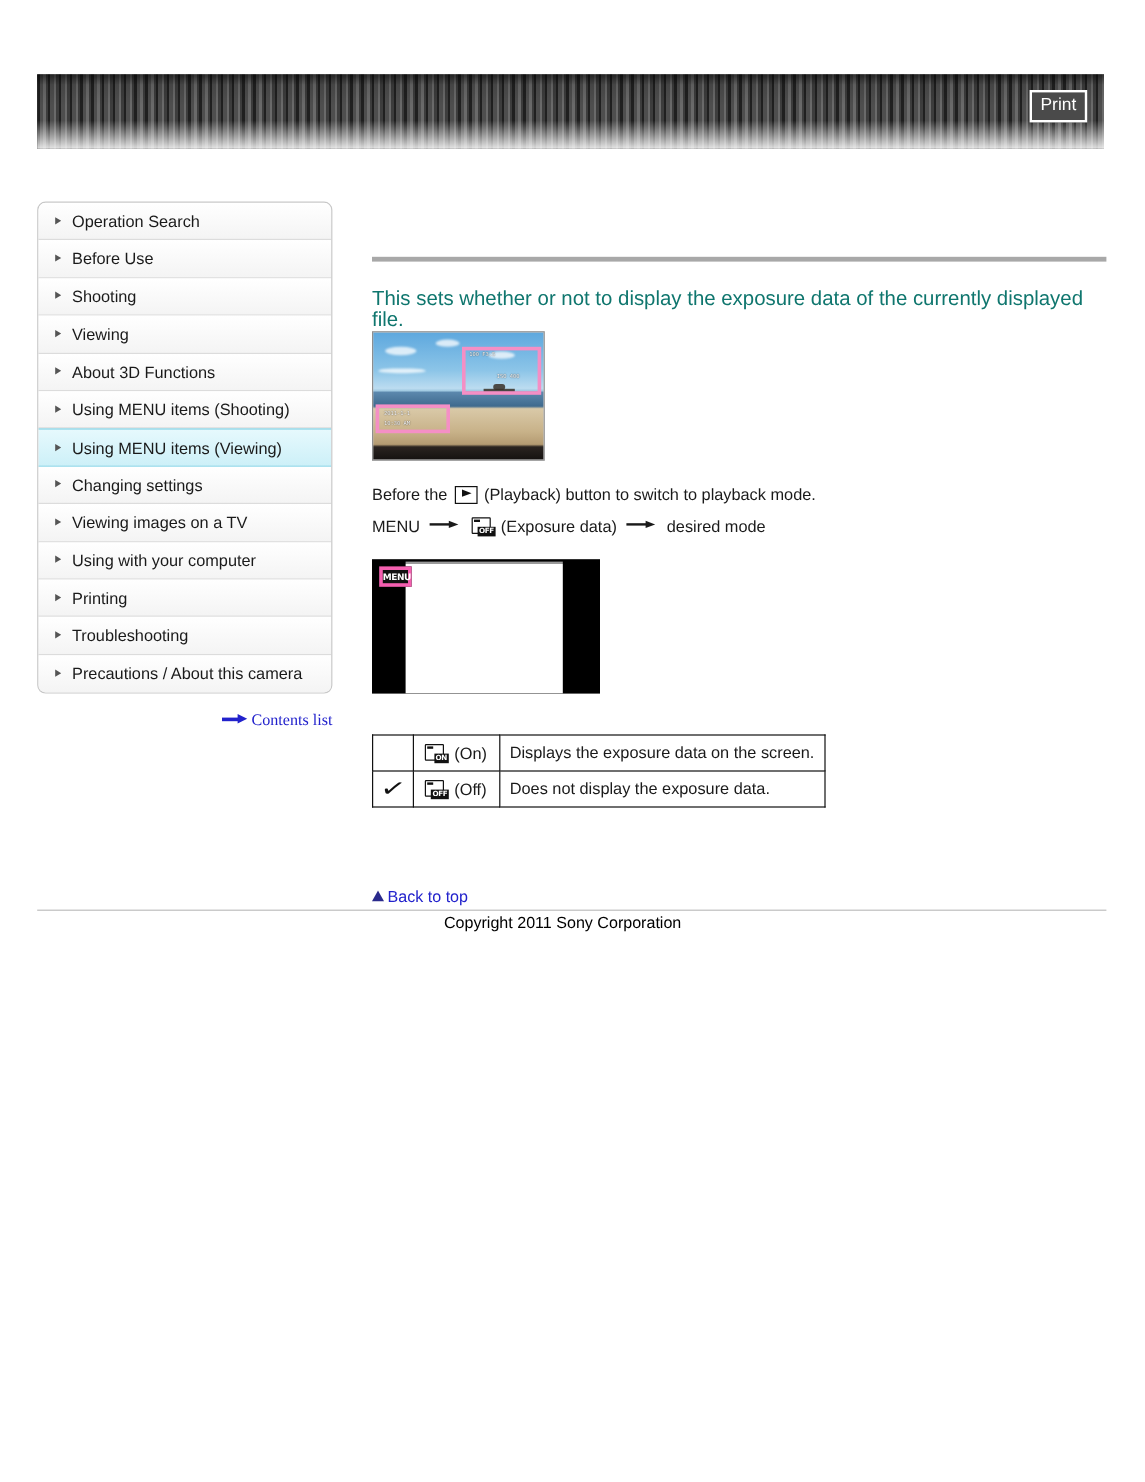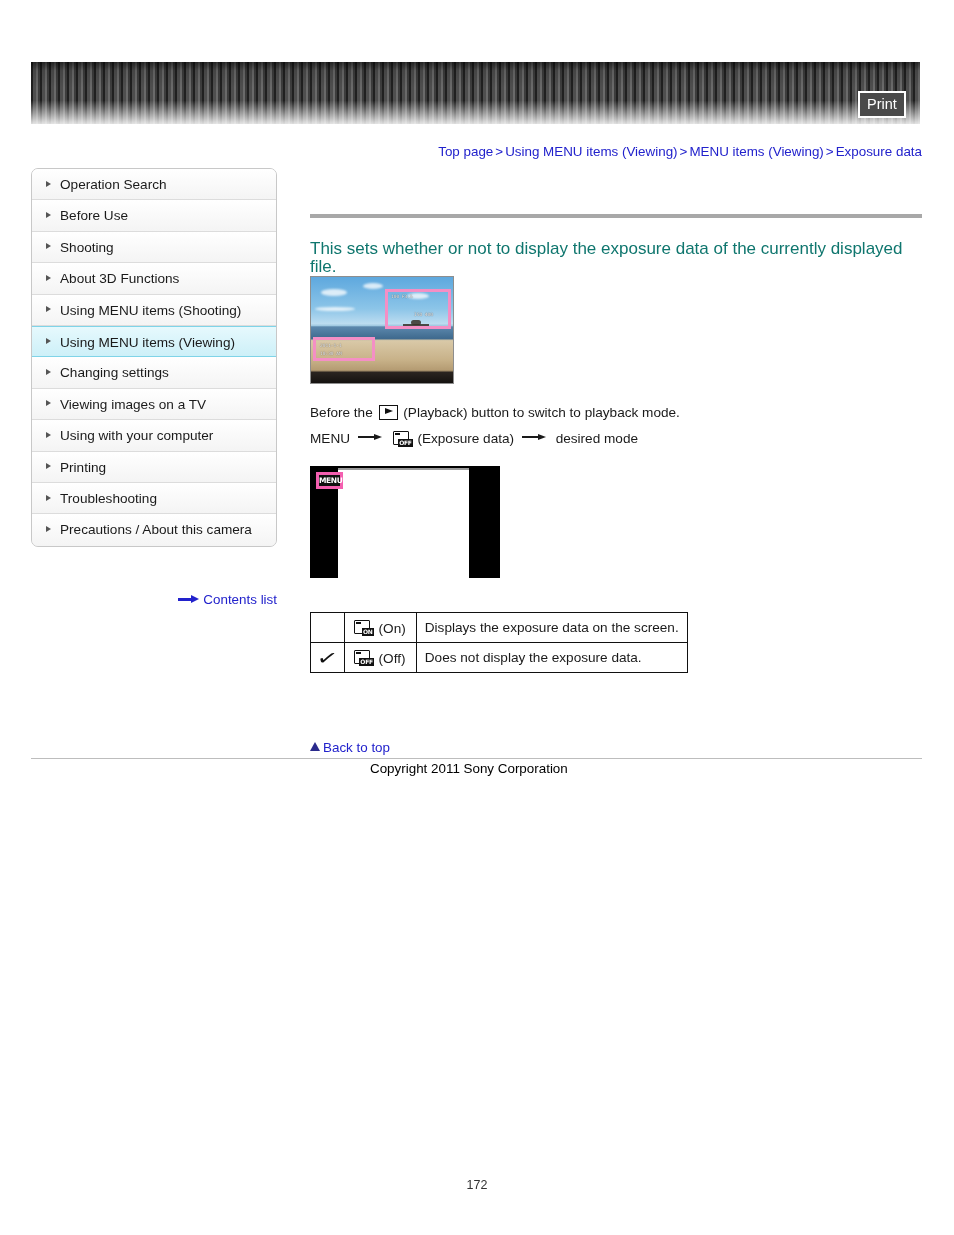--- a/index.html
+++ b/index.html
@@ -25,21 +25,21 @@
     background-image:
       linear-gradient(to bottom, rgba(0,0,0,0.55) 0%, rgba(0,0,0,0.12) 14%, rgba(0,0,0,0) 42%, rgba(255,255,255,0.0) 62%, rgba(255,255,255,0.85) 100%),
       repeating-linear-gradient(to right,
         #202020 0px, #202020 2px,
         #4e4e4e 2px, #4e4e4e 5px,
         #6a6a6a 5px, #6a6a6a 7px,
         #3d3d3d 7px, #3d3d3d 9px);
   }
   .print-button {
     position: absolute;
-    left: 858px; top: 91px;
+    left: 858px; top: 75px;
     width: 48px; height: 27px;
     border: 2px solid #ffffff;
     background: #4a4a4a;
     color: #ffffff;
     font-size: 14.5px;
     line-height: 23px;
     text-align: center;
     cursor: pointer;
   }
 
@@ -100,20 +100,21 @@
 
   .contents-list {
     position: absolute;
     left: 31px; top: 592px;
     width: 246px;
     text-align: right;
     font-size: 13.4px;
     color: #2222cc;
     cursor: pointer;
     white-space: nowrap;
+    font-family: Liberation Serif, serif;
   }
   .contents-list .arrow {
     display: inline-block;
     vertical-align: 1px;
     width: 22px; height: 8px;
     margin-right: 3px;
     position: relative;
   }
   .contents-list .arrow::before {
     content: "";
@@ -379,36 +380,37 @@
   }
 </style>
 </head>
 <body>
 
 <div class="page">
 
   <div class="header-band"></div>
   <div class="print-button">Print</div>
 
-  <div class="breadcrumb">
-    <a>Top page</a><span class="sep">&gt;</span><a>Using MENU items (Viewing)</a><span class="sep">&gt;</span><a>MENU items (Viewing)</a><span class="sep">&gt;</span><a>Exposure data</a>
-  </div>
 
   <div class="sidebar">
     <div class="nav-item">
       <span class="tri"></span>
       <span>Operation Search</span>
     </div>
     <div class="nav-item">
       <span class="tri"></span>
       <span>Before Use</span>
     </div>
     <div class="nav-item">
       <span class="tri"></span>
       <span>Shooting</span>
+    </div>
+    <div class="nav-item">
+      <span class="tri"></span>
+      <span>Viewing</span>
     </div>
     <div class="nav-item">
       <span class="tri"></span>
       <span>About 3D Functions</span>
     </div>
     <div class="nav-item">
       <span class="tri"></span>
       <span>Using MENU items (Shooting)</span>
     </div>
     <div class="nav-item selected">
@@ -526,15 +528,14 @@
         </tr>
       </tbody>
     </table>
   </div>
 
   <div class="back-to-top">
     <span class="up-tri"></span><span>Back to top</span>
   </div>
   <div class="footer-rule"></div>
   <div class="copyright">Copyright 2011 Sony Corporation</div>
-  <div class="page-number">172</div>
 
 </div>
 
 </body></html>

